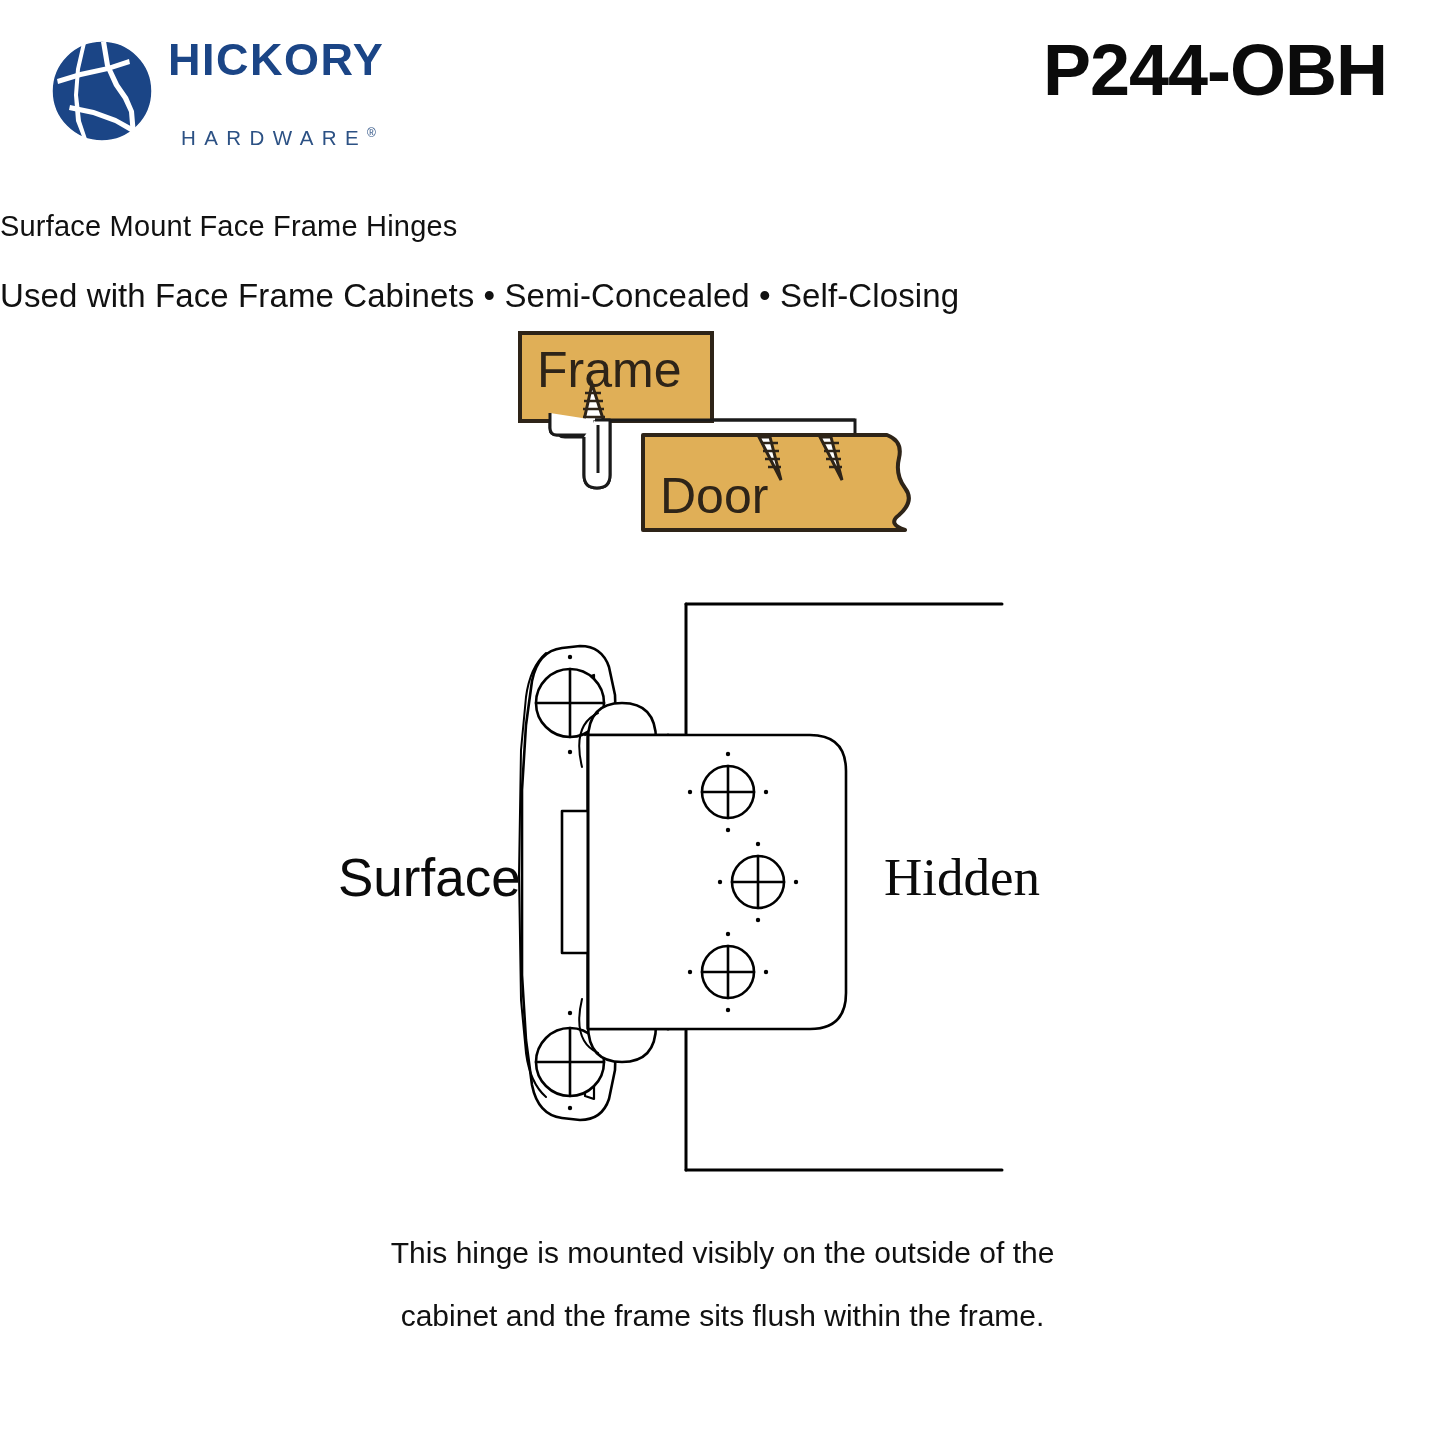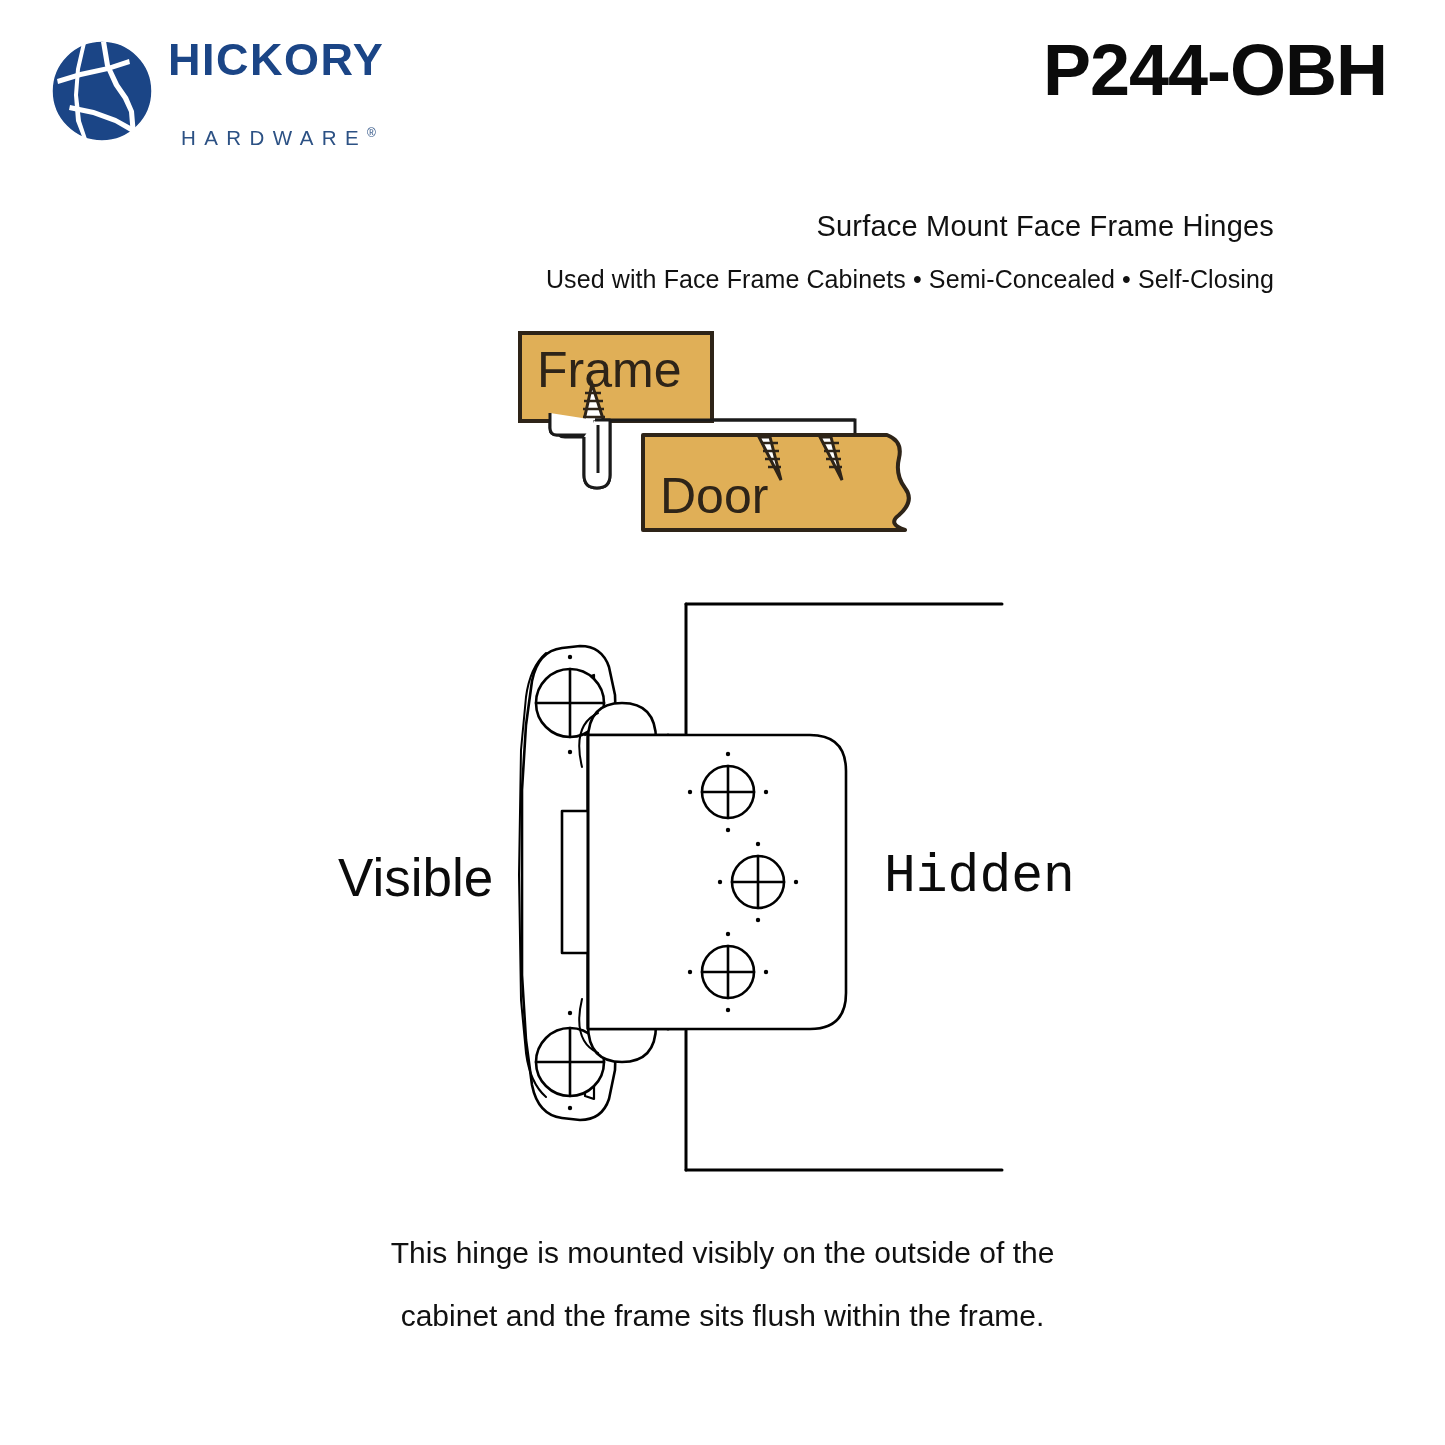--- a/index.html
+++ b/index.html
@@ -78,35 +78,35 @@
     line-height: 1;
     font-family: "Liberation Sans", sans-serif;
   }
 
   
   #subtitles {
     position: absolute;
     top: 212px;
     left: 0;
     width: 1274px;
-    text-align: right;
+    text-align: left;
   }
   .subtitle-line {
     color: #111;
     font-family: "Liberation Sans", sans-serif;
   }
   #subtitle-1 {
     font-size: 29px;
     line-height: 1;
     letter-spacing: 0.2px;
   }
   #subtitle-2 {
-    font-size: 25px;
-    line-height: 1;
-    margin-top: 26px;
+    font-size: 33px;
+    line-height: 1;
+    margin-top: 38px;
     letter-spacing: 0.1px;
   }
 
   
   #cross-section {
     position: absolute;
     left: 495px;
     top: 325px;
     width: 470px;
     height: 230px;
@@ -129,21 +129,21 @@
     color: #0b0b0b;
     font-family: "Liberation Sans", sans-serif;
   }
   #label-hidden {
     position: absolute;
     left: 884px;
     top: 851px;
     font-size: 53px;
     line-height: 1;
     color: #0b0b0b;
-    font-family: Liberation Mono, monospace;
+    font-family: Liberation Serif, serif;
   }
 
   
   #footer-note {
     position: absolute;
     top: 1238px;
     left: 0;
     width: 1445px;
     text-align: center;
   }
@@ -323,19 +323,19 @@
       <circle cx="428" cy="269" r="2.2"></circle>
       <circle cx="428" cy="345" r="2.2"></circle>
       <circle cx="360" cy="397" r="2.2"></circle>
       <circle cx="436" cy="397" r="2.2"></circle>
       <circle cx="398" cy="359" r="2.2"></circle>
       <circle cx="398" cy="435" r="2.2"></circle>
     </g>
   </g>
 </svg>
 
-<div id="label-visible">Visible</div>
+<div id="label-visible">Surface</div>
 <div id="label-hidden">Hidden</div>
 
 <div id="footer-note">
   <div class="footer-line" id="footer-line-1">This hinge is mounted visibly on the outside of the</div>
   <div class="footer-line" id="footer-line-2">cabinet and the frame sits flush within the frame.</div>
 </div>
 
 </body></html>

